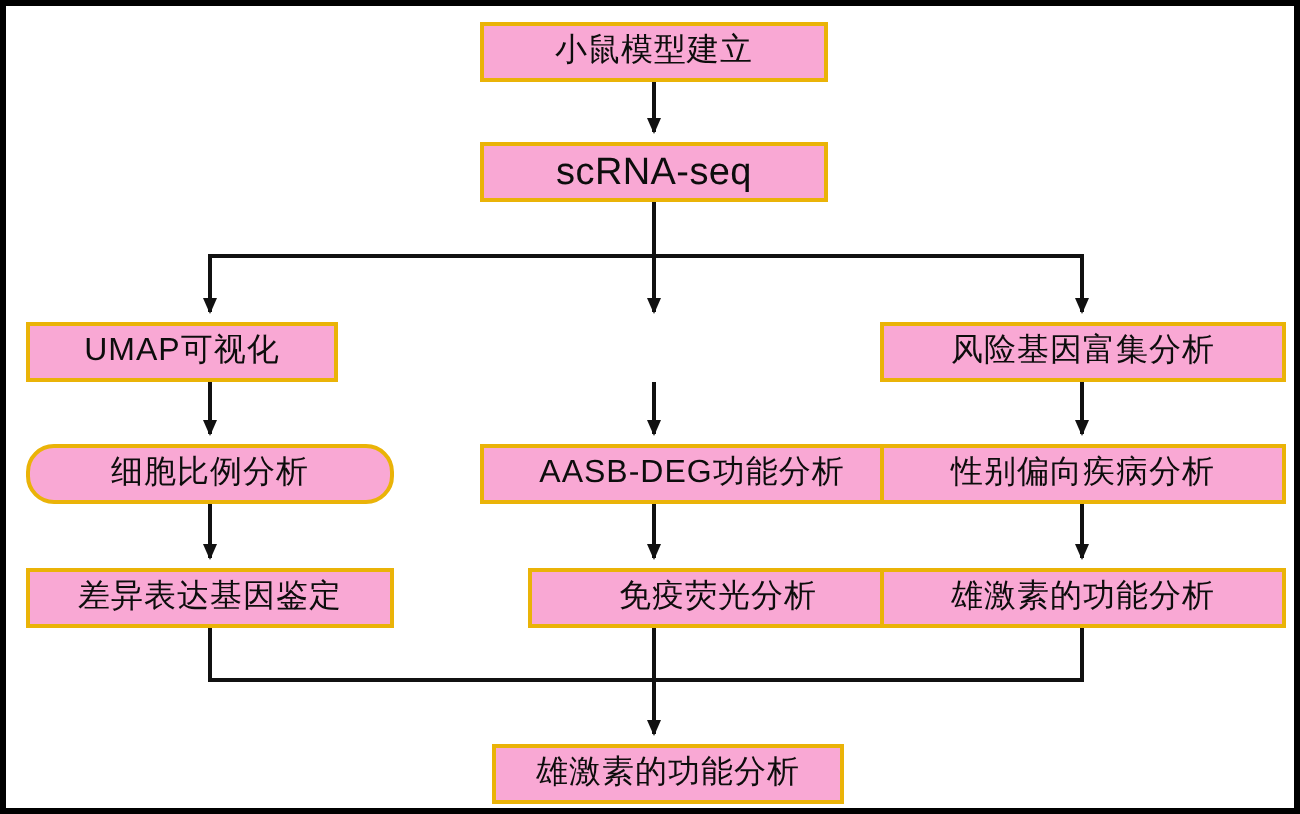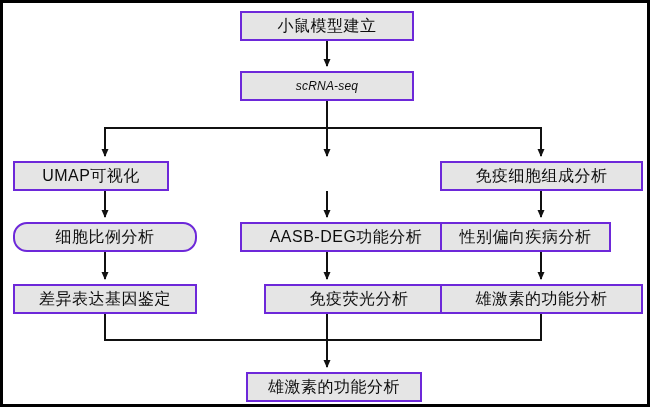--- a/index.html
+++ b/index.html
@@ -21,45 +21,45 @@
     position: absolute;
     left: 0;
     top: 0;
     width: 650px;
     height: 407px;
     pointer-events: none;
   }
   .node {
     position: absolute;
     box-sizing: border-box;
-    background: #e5e5e5;
-    border: 2px solid #6d28d9;
+    background: #f9a8d4;
+    border: 2px solid #eab308;
     display: flex;
     align-items: center;
     justify-content: center;
     font-size: 16px;
     color: #0d0d0d;
     white-space: nowrap;
     line-height: 1;
     letter-spacing: 0.5px;
   }
   
   .n-top    { left: 237px; top: 8px;   width: 174px; height: 30px; }
-  .n-seq    { left: 237px; top: 68px;  width: 174px; height: 30px; font-size: 12px; letter-spacing: 0.2px; font-style: italic; }
+  .n-seq    { left: 237px; top: 68px;  width: 174px; height: 30px; font-size: 19px; letter-spacing: 0.2px; }
   
   .n-l1     { left: 10px;  top: 158px; width: 156px; height: 30px; }
   .n-l2     { left: 10px;  top: 219px; width: 184px; height: 30px; border-radius: 14px; }
   .n-l3     { left: 10px;  top: 281px; width: 184px; height: 30px; }
   
   .n-m1     { left: 229px; top: 158px; width: 190px; height: 30px; }
   .n-m2     { left: 237px; top: 219px; width: 212px; height: 30px; }
   .n-m3     { left: 229px; top: 281px; width: 190px; height: 30px; margin-left: 32px; }
   
   .n-r1     { left: 437px; top: 158px; width: 203px; height: 30px; }
-  .n-r2     { left: 437px; top: 219px; width: 171px; height: 30px; }
+  .n-r2     { left: 437px; top: 219px; width: 203px; height: 30px; }
   .n-r3     { left: 437px; top: 281px; width: 203px; height: 30px; }
   
   .n-final  { left: 243px; top: 369px; width: 176px; height: 30px; }
 </style>
 </head>
 <body>
 
 <div class="canvas">
 
   <svg class="connectors" width="650" height="407" viewBox="0 0 650 407" xmlns="http://www.w3.org/2000/svg">
@@ -96,19 +96,19 @@
   <div class="node n-top">小鼠模型建立</div>
   <div class="node n-seq">scRNA-seq</div>
 
   <div class="node n-l1">UMAP可视化</div>
   <div class="node n-l2">细胞比例分析</div>
   <div class="node n-l3">差异表达基因鉴定</div>
 
   <div class="node n-m2">AASB-DEG功能分析</div>
   <div class="node n-m3">免疫荧光分析</div>
 
-  <div class="node n-r1">免疫细胞组成分析</div>
+  <div class="node n-r1">风险基因富集分析</div>
   <div class="node n-r2">性别偏向疾病分析</div>
   <div class="node n-r3">雄激素的功能分析</div>
 
   <div class="node n-final">雄激素的功能分析</div>
 
 </div>
 
 </body></html>

